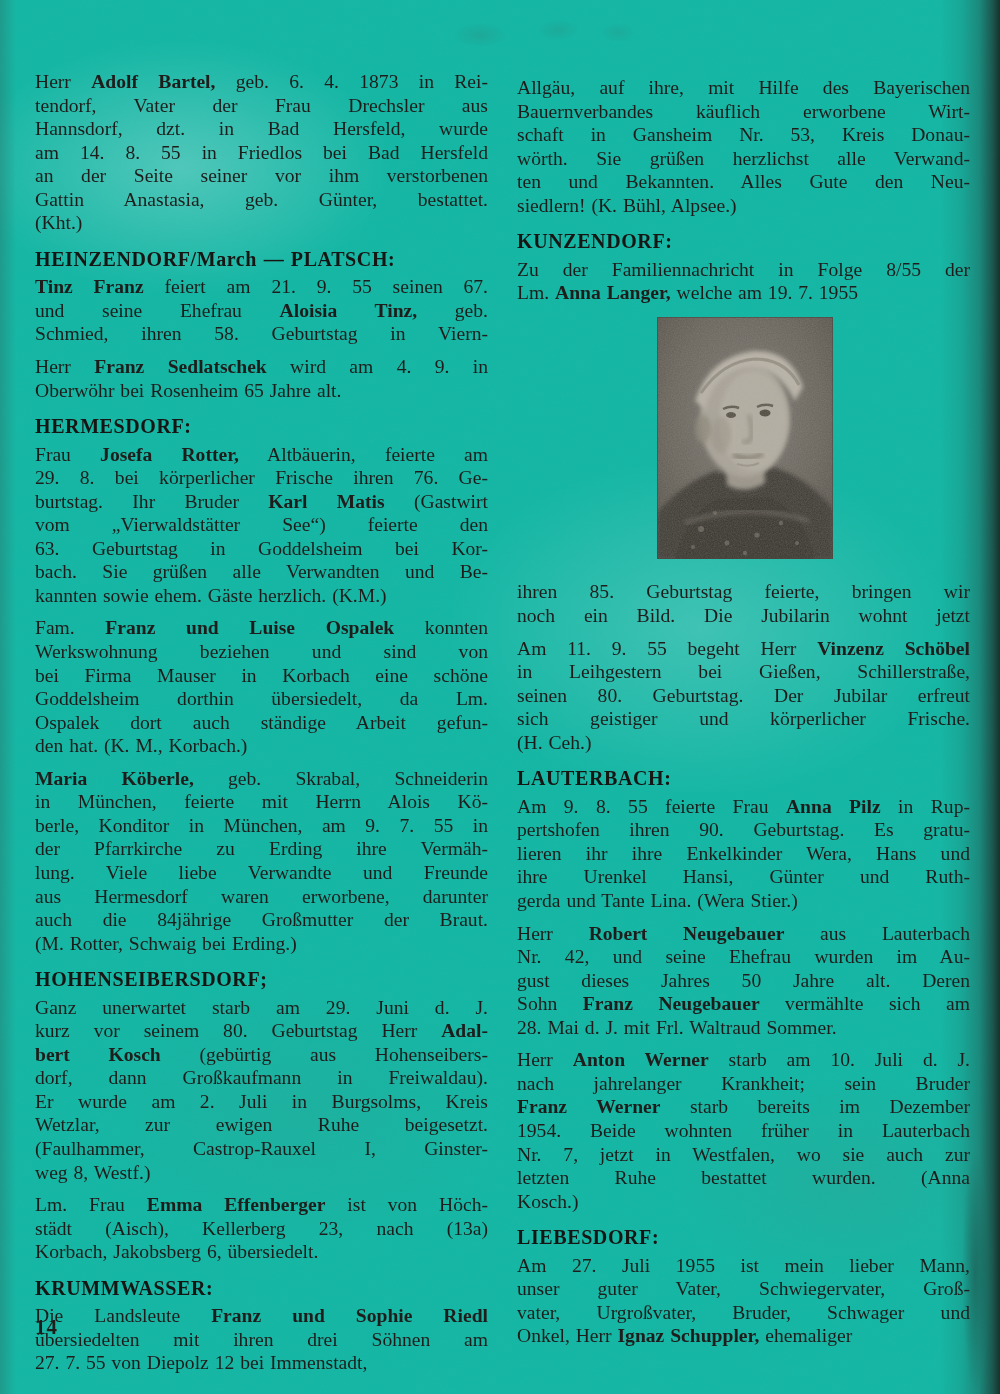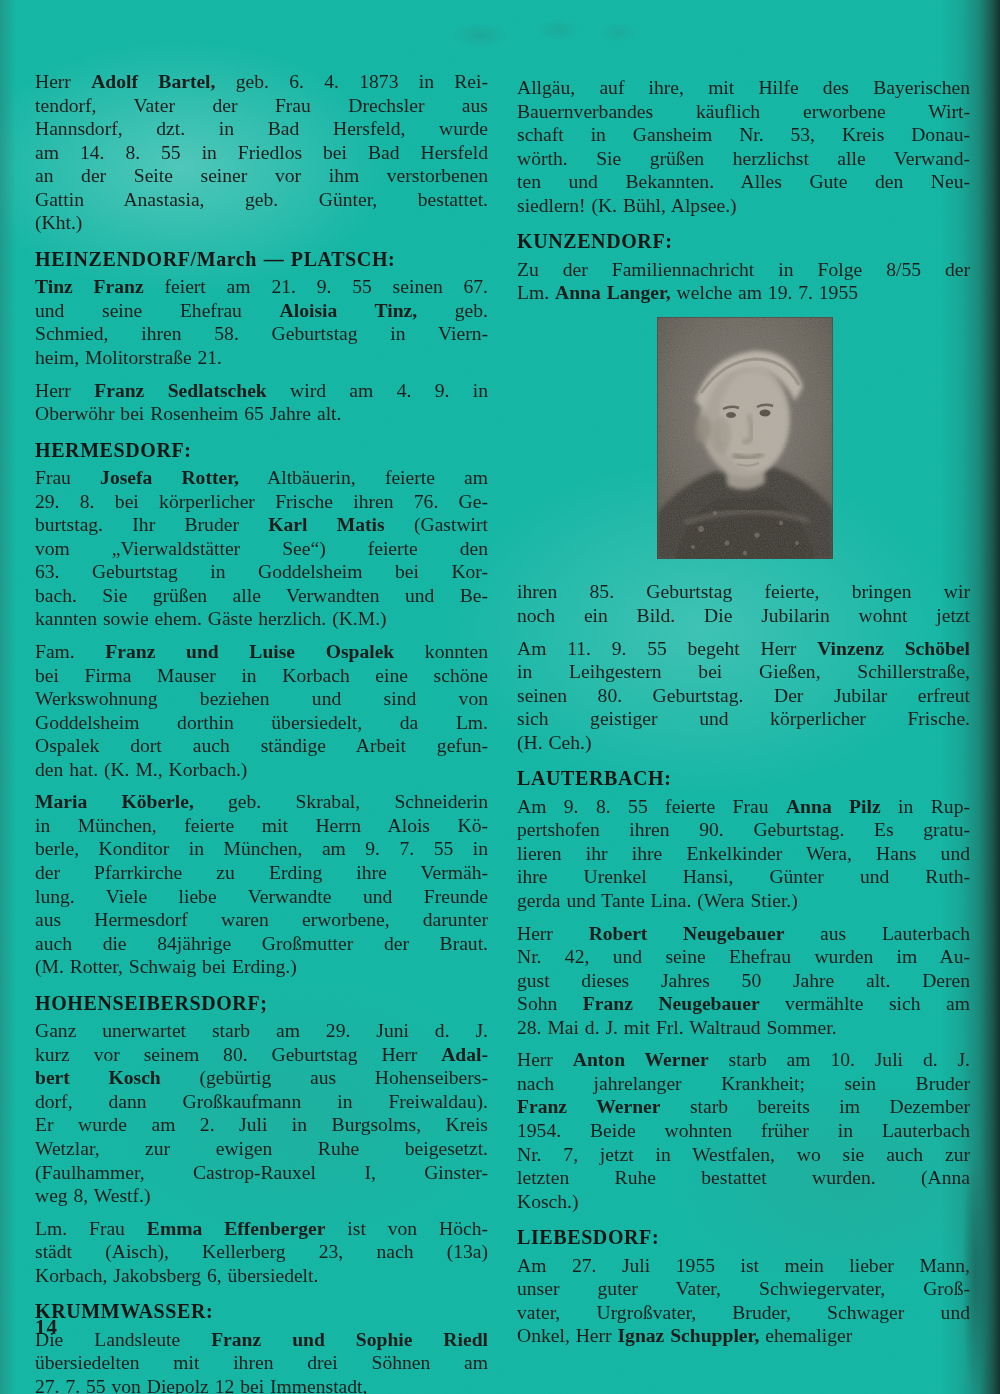--- a/index.html
+++ b/index.html
@@ -86,40 +86,39 @@
         <div class="line"><span>am 14. 8. 55 in Friedlos bei Bad Hersfeld</span></div>
         <div class="line"><span>an der Seite seiner vor ihm verstorbenen</span></div>
         <div class="line"><span>Gattin Anastasia, geb. Günter, bestattet.</span></div>
         <div class="line last"><span>(Kht.)</span></div>
       </div>
       <div class="heading">HEINZENDORF/March — PLATSCH:</div>
       <div class="para">
         <div class="line"><span class="b">Tinz Franz</span><span> feiert am 21. 9. 55 seinen 67.</span></div>
         <div class="line"><span>und seine Ehefrau </span><span class="b">Aloisia Tinz,</span><span> geb.</span></div>
         <div class="line"><span>Schmied, ihren 58. Geburtstag in Viern-</span></div>
-        <div class="line last"><span>heim, Molitorstraße 21.</span></div>
       </div>
       <div class="para">
         <div class="line"><span>Herr </span><span class="b">Franz Sedlatschek</span><span> wird am 4. 9. in</span></div>
         <div class="line last"><span>Oberwöhr bei Rosenheim 65 Jahre alt.</span></div>
       </div>
       <div class="heading">HERMESDORF:</div>
       <div class="para">
         <div class="line"><span>Frau </span><span class="b">Josefa Rotter,</span><span> Altbäuerin, feierte am</span></div>
         <div class="line"><span>29. 8. bei körperlicher Frische ihren 76. Ge-</span></div>
         <div class="line"><span>burtstag. Ihr Bruder </span><span class="b">Karl Matis</span><span> (Gastwirt</span></div>
         <div class="line"><span>vom „Vierwaldstätter See“) feierte den</span></div>
         <div class="line"><span>63. Geburtstag in Goddelsheim bei Kor-</span></div>
         <div class="line"><span>bach. Sie grüßen alle Verwandten und Be-</span></div>
         <div class="line last"><span>kannten sowie ehem. Gäste herzlich. (K.M.)</span></div>
       </div>
       <div class="para">
         <div class="line"><span>Fam. </span><span class="b">Franz und Luise Ospalek</span><span> konnten</span></div>
+        <div class="line"><span>Werkswohnung beziehen und sind von</span></div>
         <div class="line"><span>bei Firma Mauser in Korbach eine schöne</span></div>
-        <div class="line"><span>Werkswohnung beziehen und sind von</span></div>
         <div class="line"><span>Goddelsheim dorthin übersiedelt, da Lm.</span></div>
         <div class="line"><span>Ospalek dort auch ständige Arbeit gefun-</span></div>
         <div class="line last"><span>den hat. (K. M., Korbach.)</span></div>
       </div>
       <div class="para">
         <div class="line"><span class="b">Maria Köberle,</span><span> geb. Skrabal, Schneiderin</span></div>
         <div class="line"><span>in München, feierte mit Herrn Alois Kö-</span></div>
         <div class="line"><span>berle, Konditor in München, am 9. 7. 55 in</span></div>
         <div class="line"><span>der Pfarrkirche zu Erding ihre Vermäh-</span></div>
         <div class="line"><span>lung. Viele liebe Verwandte und Freunde</span></div>

